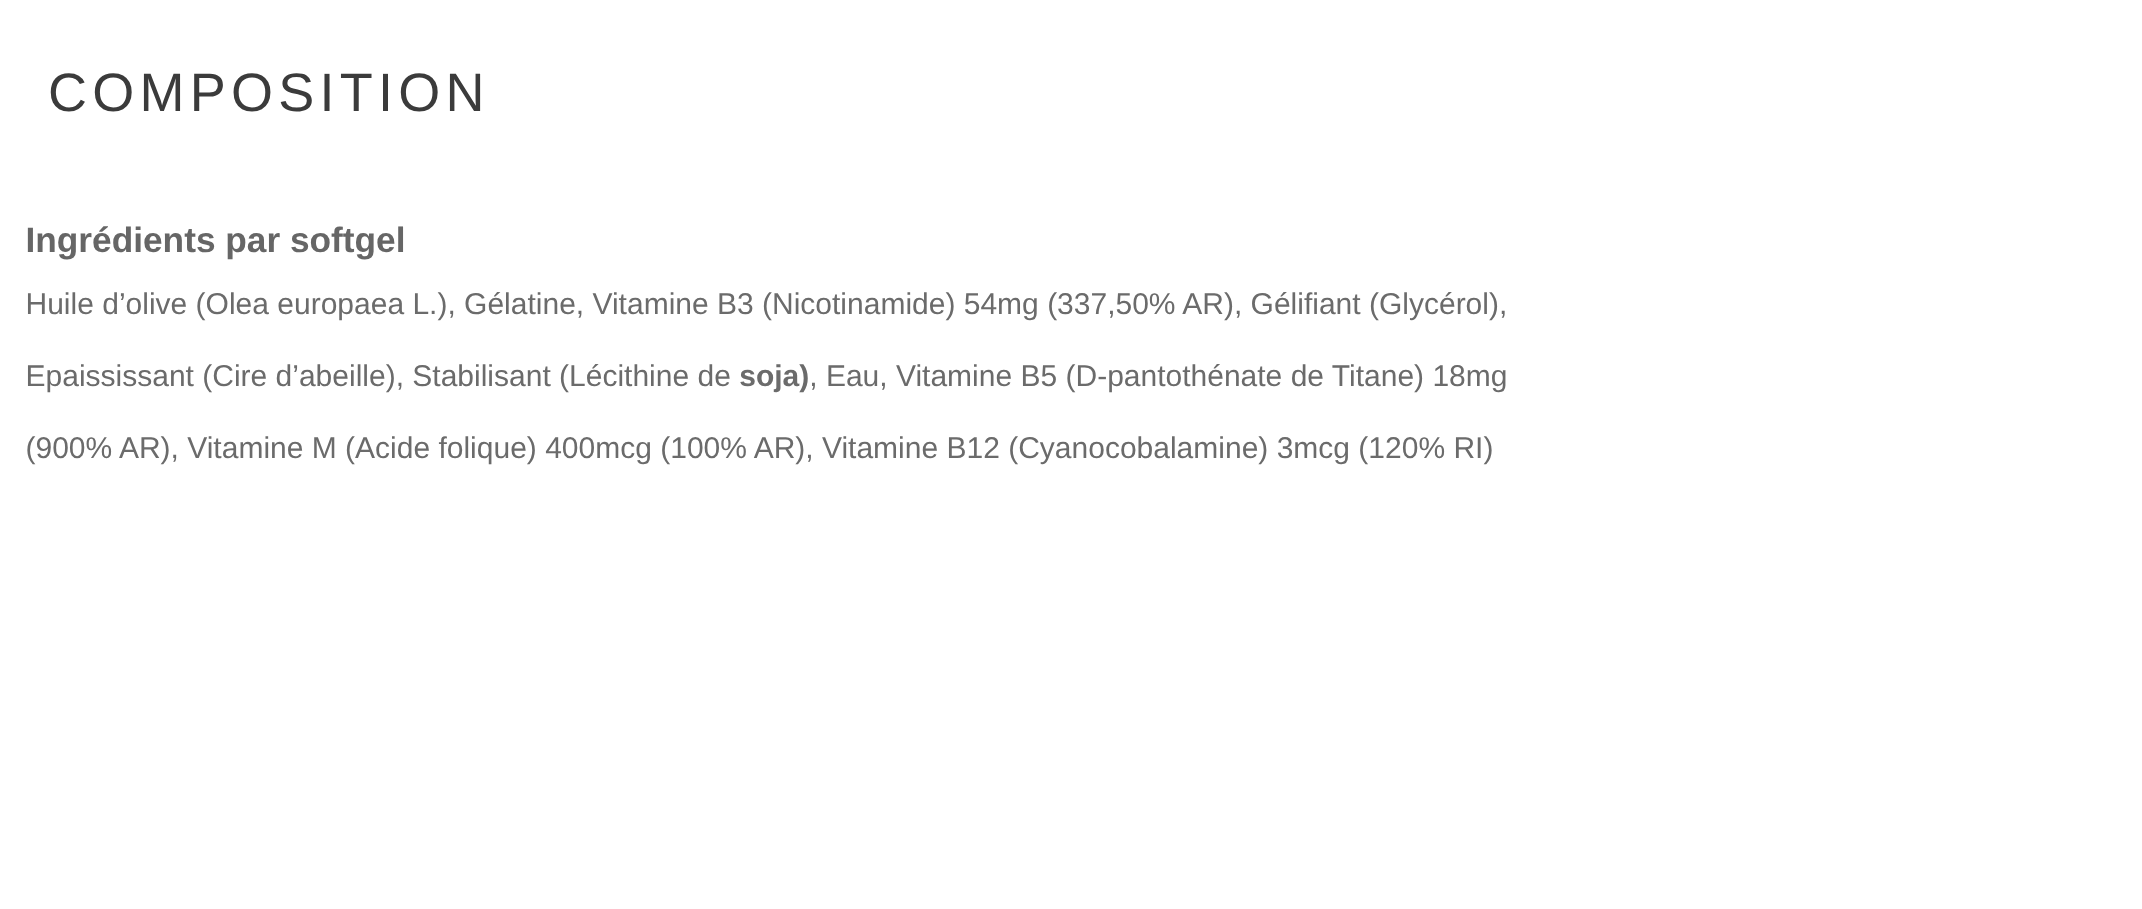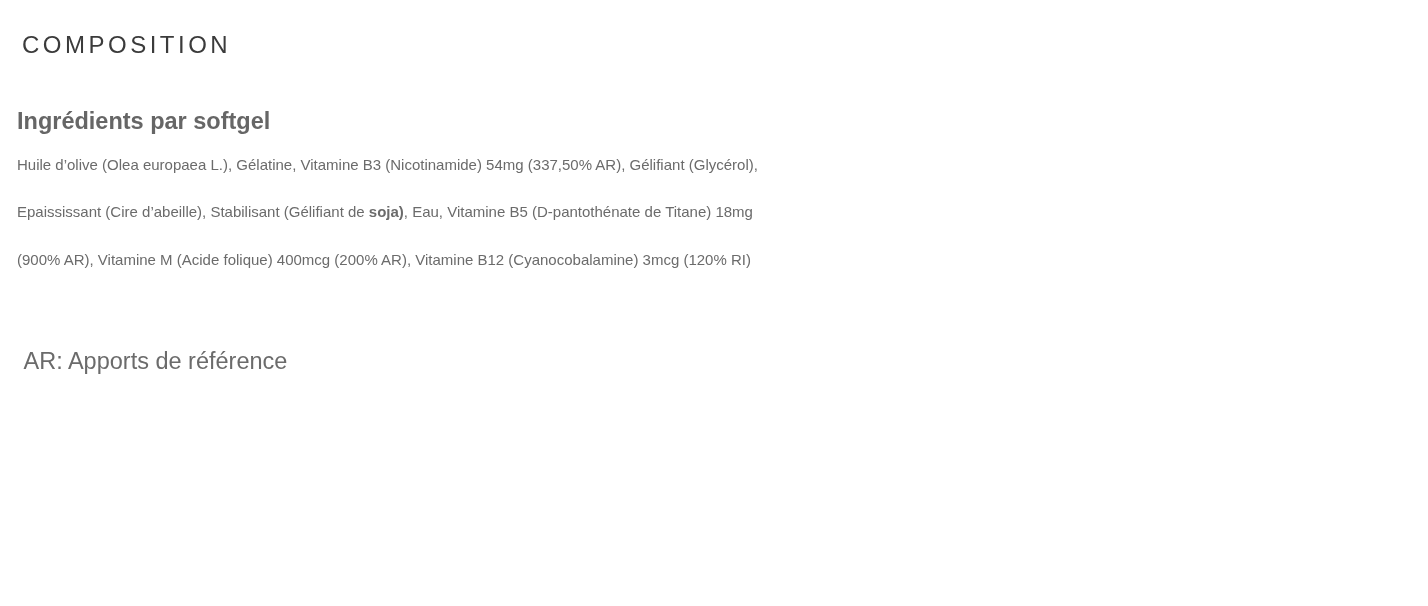--- a/index.html
+++ b/index.html
@@ -9,38 +9,38 @@
     font-family: "Liberation Sans", "DejaVu Sans", sans-serif;
   }
   .wrap {
     min-height: 606px;
     width: 1428px;
     box-sizing: border-box;
     padding: 26px 20px 0 17px;
     overflow: hidden;
   }
   .page-title {
-    margin: 5px;
-    font-size: 24px;
+    margin: 15px;
+    font-size: 36px;
     font-weight: 300;
     letter-spacing: 3.5px;
     line-height: 1.15;
     color: #3b3b3b;
   }
   .ingredients-heading {
-    margin: 47px 0 0 0;
+    margin: 63px 0 0 0;
     font-size: 23.5px;
     font-weight: 700;
     line-height: 30px;
     color: #666666;
   }
   .ingredients-paragraph {
     margin-top: 5px;
     color: #6b6b6b;
-    font-size: 15px;
+    font-size: 20px;
   }
   .line {
     line-height: 47.8px;
     white-space: nowrap;
   }
   .bold {
     font-weight: 700;
   }
   .footnote {
     margin-top: 62px;
@@ -57,22 +57,21 @@
 
   <h1 class="page-title">COMPOSITION</h1>
 
   <h2 class="ingredients-heading">Ingrédients par softgel</h2>
 
   <div class="ingredients-paragraph">
     <div class="line">
       <span>Huile d’olive (Olea europaea L.), Gélatine, Vitamine B3 (Nicotinamide) 54mg (337,50% AR), Gélifiant (Glycérol),</span>
     </div>
     <div class="line">
-      <span>Epaississant (Cire d’abeille), Stabilisant (Gélifiant de </span><span class="bold">soja)</span><span>, Eau, Vitamine B5 (D-pantothénate de Titane) 18mg</span>
+      <span>Epaississant (Cire d’abeille), Stabilisant (Lécithine de </span><span class="bold">soja)</span><span>, Eau, Vitamine B5 (D-pantothénate de Titane) 18mg</span>
     </div>
     <div class="line">
-      <span>(900% AR), Vitamine M (Acide folique) 400mcg (200% AR), Vitamine B12 (Cyanocobalamine) 3mcg (120% RI)</span>
+      <span>(900% AR), Vitamine M (Acide folique) 400mcg (100% AR), Vitamine B12 (Cyanocobalamine) 3mcg (120% RI)</span>
     </div>
   </div>
 
-  <div class="footnote"> AR: Apports de référence</div>
 
 </div>
 
 </body></html>

